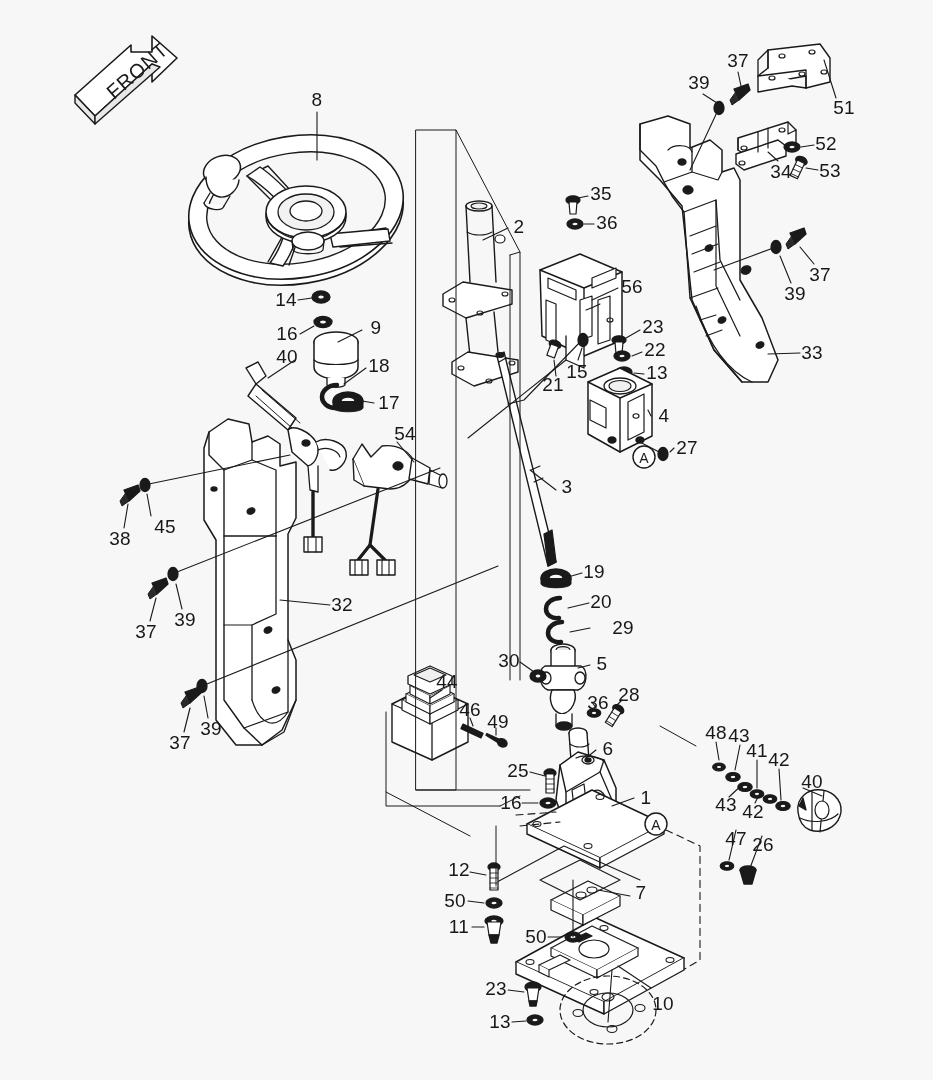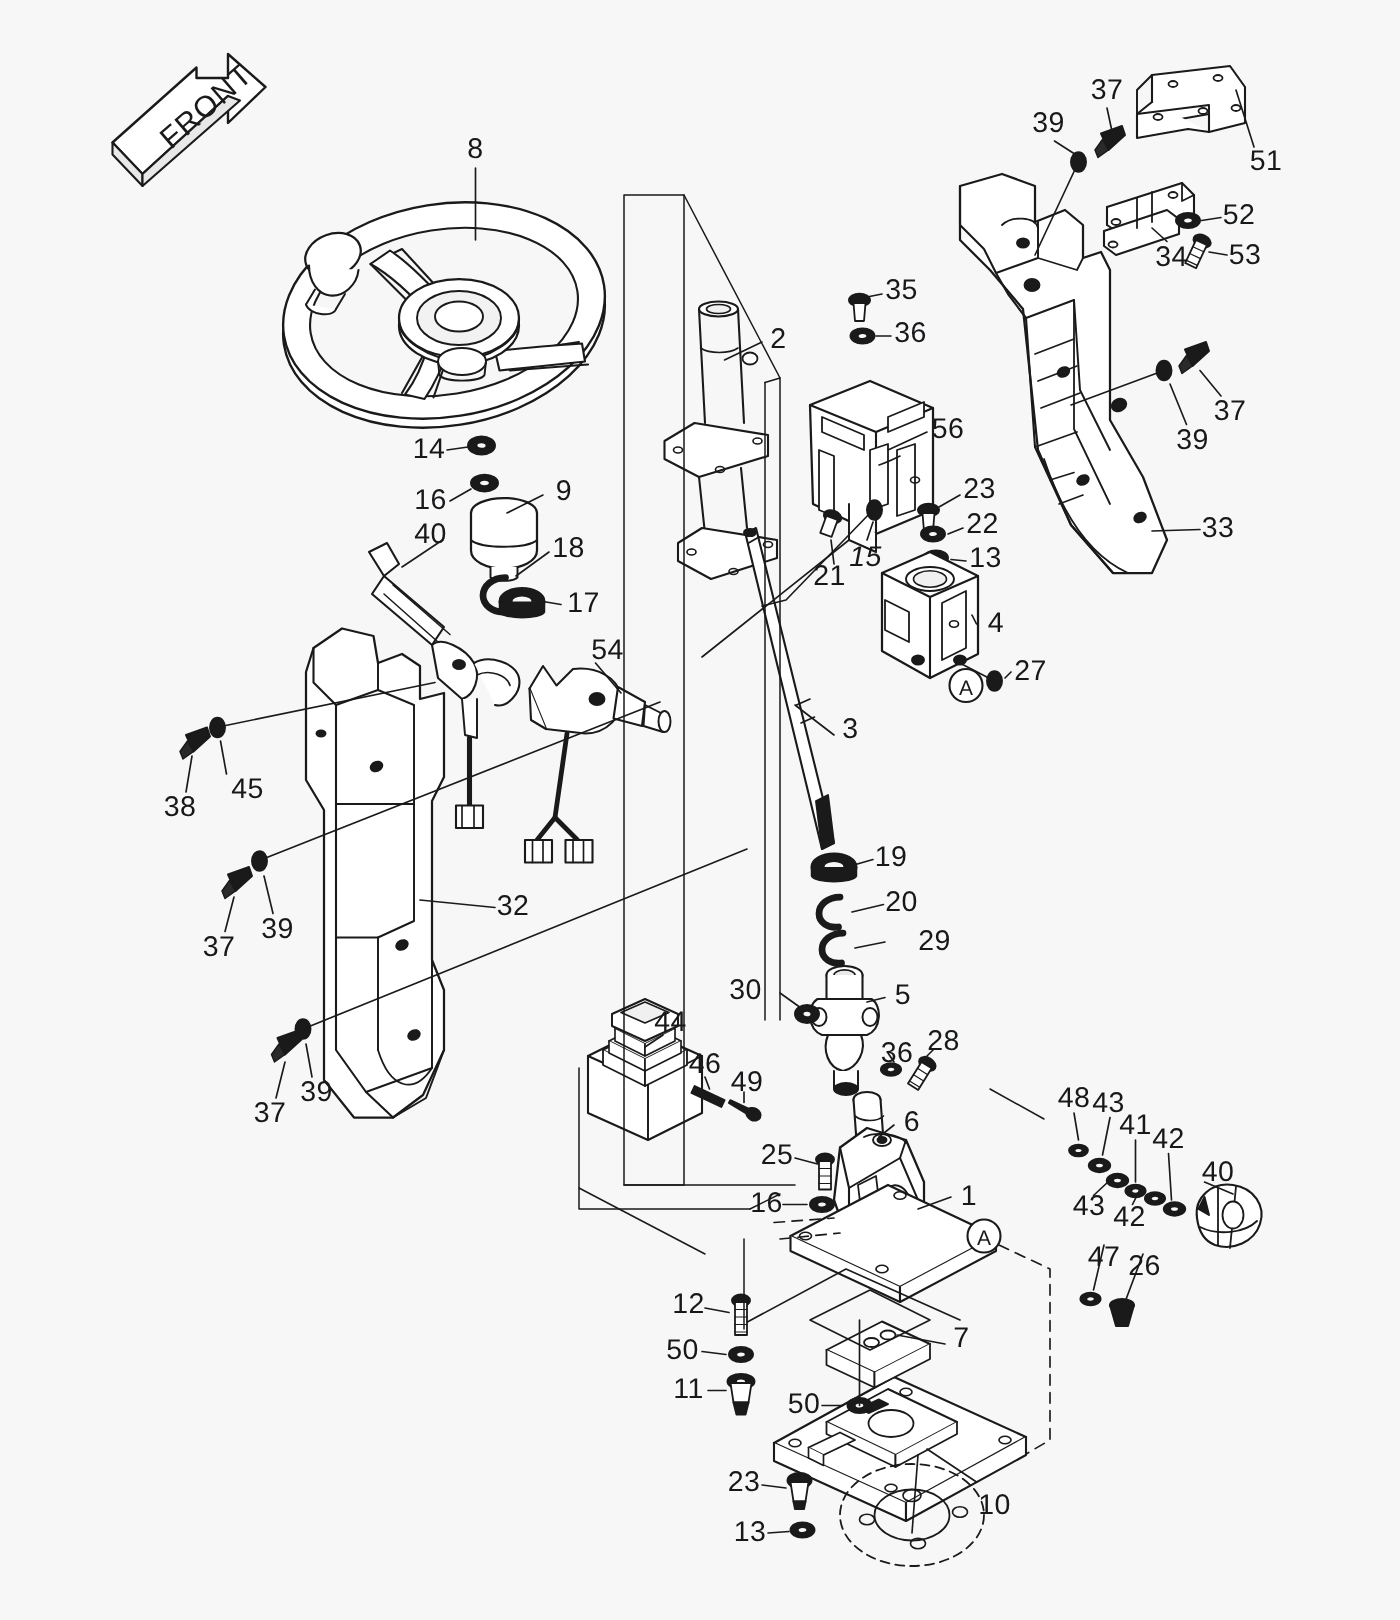--- a/index.html
+++ b/index.html
@@ -559,31 +559,31 @@
       <div class="callout" style="left: 376px; top: 328px;">9</div>
       <div class="callout" style="left: 287px; top: 357px;">40</div>
       <div class="callout" style="left: 379px; top: 366px;">18</div>
       <div class="callout" style="left: 389px; top: 403px;">17</div>
       <div class="callout" style="left: 405px; top: 434px;">54</div>
       <div class="callout" style="left: 519px; top: 227px;">2</div>
       <div class="callout" style="left: 601px; top: 194px;">35</div>
       <div class="callout" style="left: 607px; top: 223px;">36</div>
       <div class="callout" style="left: 632px; top: 287px;">56</div>
       <div class="callout" style="left: 553px; top: 385px;">21</div>
-      <div class="callout" style="left: 577px; top: 372px; font-style: italic;">15</div>
+      <div class="callout" style="left: 577px; top: 372px;">15</div>
       <div class="callout" style="left: 653px; top: 327px;">23</div>
       <div class="callout" style="left: 655px; top: 350px;">22</div>
       <div class="callout" style="left: 657px; top: 373px;">13</div>
       <div class="callout" style="left: 664px; top: 416px;">4</div>
       <div class="callout" style="left: 687px; top: 448px;">27</div>
       <div class="callout" style="left: 567px; top: 487px;">3</div>
       <div class="callout" style="left: 594px; top: 572px;">19</div>
       <div class="callout" style="left: 601px; top: 602px;">20</div>
       <div class="callout" style="left: 603px; top: 628px; margin-left: 20px;">29</div>
-      <div class="callout" style="left: 497px; top: 661px; text-align: center;">30</div>
+      <div class="callout" style="left: 509px; top: 661px; text-align: center;">30</div>
       <div class="callout" style="left: 602px; top: 664px;">5</div>
       <div class="callout" style="left: 598px; top: 703px;">36</div>
       <div class="callout" style="left: 629px; top: 695px;">28</div>
       <div class="callout" style="left: 608px; top: 749px;">6</div>
       <div class="callout" style="left: 447px; top: 682px;">44</div>
       <div class="callout" style="left: 470px; top: 710px;">46</div>
       <div class="callout" style="left: 498px; top: 722px;">49</div>
       <div class="callout" style="left: 518px; top: 771px;">25</div>
       <div class="callout" style="left: 511px; top: 803px;">16</div>
       <div class="callout" style="left: 646px; top: 798px;">1</div>

